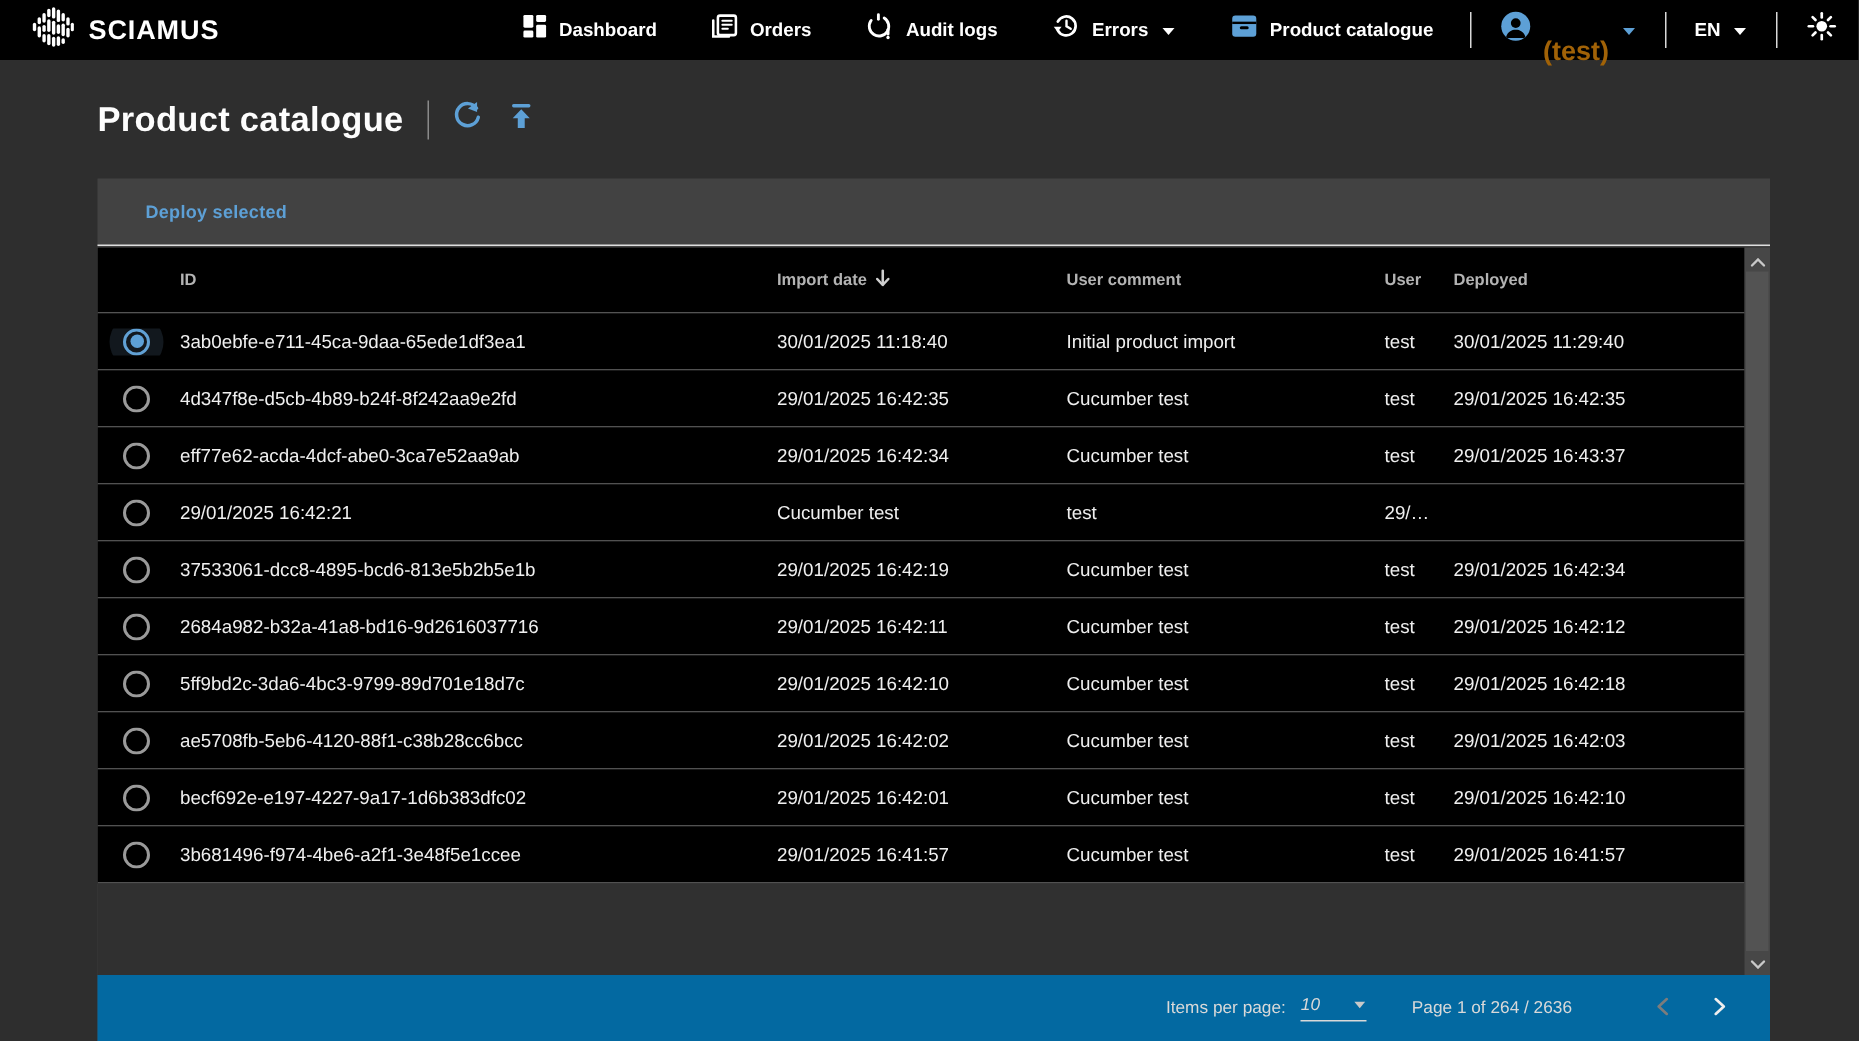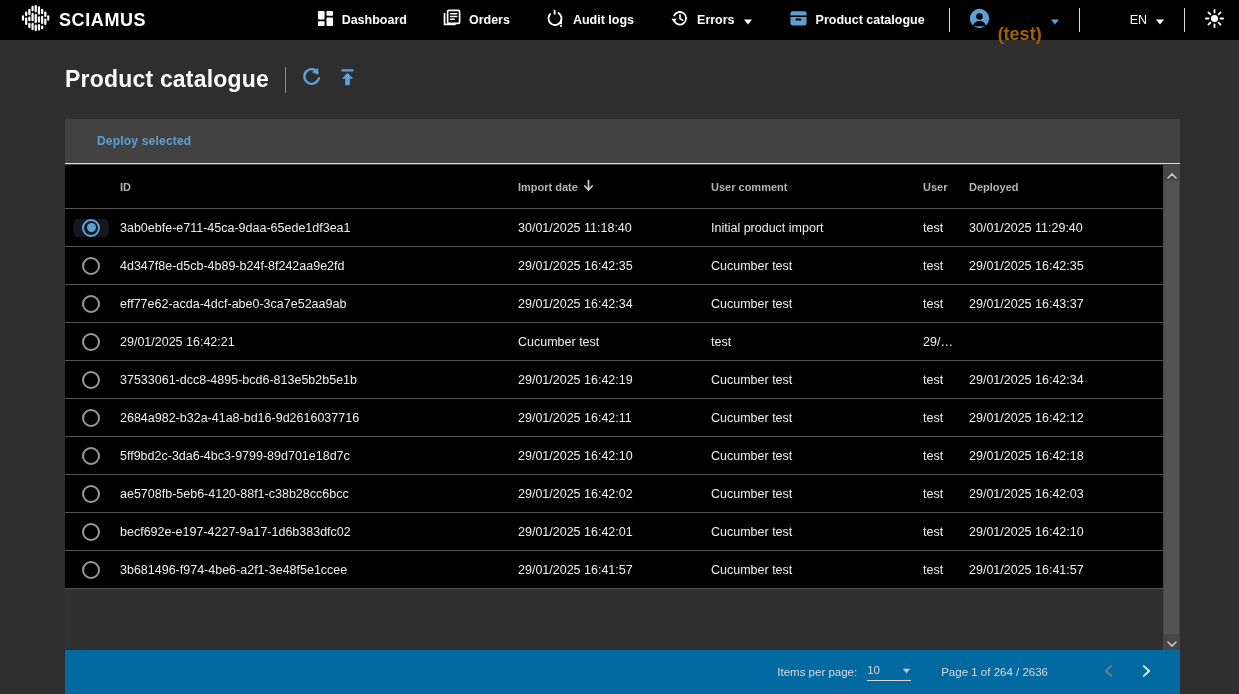--- a/index.html
+++ b/index.html
@@ -20,21 +20,21 @@
   .brand{ display:flex; align-items:center; gap:9px; }
   .brand-name{ font-size:18px; font-weight:800; letter-spacing:.6px; color:#fff; }
   .nav-main{ margin-left:auto; display:flex; align-items:center; gap:36px; }
   .nav-item{ display:flex; align-items:center; gap:8px; cursor:pointer; }
   .nav-item .label{ font-size:12.5px; font-weight:700; color:#fff; white-space:nowrap; }
   .nav-right{ display:flex; align-items:center; gap:19px; margin-left:24px; }
   .nav-sep{ width:1px; height:24px; background:#ffffff; opacity:.85; }
   .nav-user{ display:flex; align-items:center; gap:8px; cursor:pointer; }
   .nav-user .label{ font-size:18px; font-weight:700; color:#a16207;margin-top:28px; }
   .nav-lang{ display:flex; align-items:center; gap:8px; cursor:pointer; }
-  .nav-lang .label{ font-size:12.5px; font-weight:400; color:#fff;margin-left:31px; }
+  .nav-lang .label{ font-size:12.5px; font-weight:700; color:#fff; }
   .caret{ display:block; }
 
   
   .title-row{
     display:flex; align-items:center;
     padding:26px 0 0 65px; gap:14px;
   }
   .page-title{ font-size:23px; font-weight:700; color:#fdfdfd; letter-spacing:.2px; }
   .title-sep{ width:1px; height:26px; background:#8a8a8a; margin-left:2px; }
   .title-icon-btn{ width:22px; height:22px; cursor:pointer; display:flex; align-items:center; justify-content:center; }
@@ -116,20 +116,21 @@
     background:#0369a1;
     display:flex; align-items:center; justify-content:flex-end;
     padding-right:22px;
     font-size:11.5px; color:#d9d9d9;
   }
   .ipp-label{ margin-right:10px; }
   .ipp-select{
     width:44px; display:flex; align-items:center; justify-content:space-between;
     border-bottom:1px solid #d9d9d9; padding-bottom:4px; cursor:pointer;
     margin-right:30px;
+    font-style:italic;
   }
   .page-info{ margin-right:34px; white-space:nowrap; }
   .page-btn{ width:24px; height:24px; display:flex; align-items:center; justify-content:center; cursor:pointer; margin-left:14px; }
   .page-btn.disabled{ cursor:default; }
 </style>
 </head>
 <body>
 
 <nav class="navbar">
   <div class="brand">

